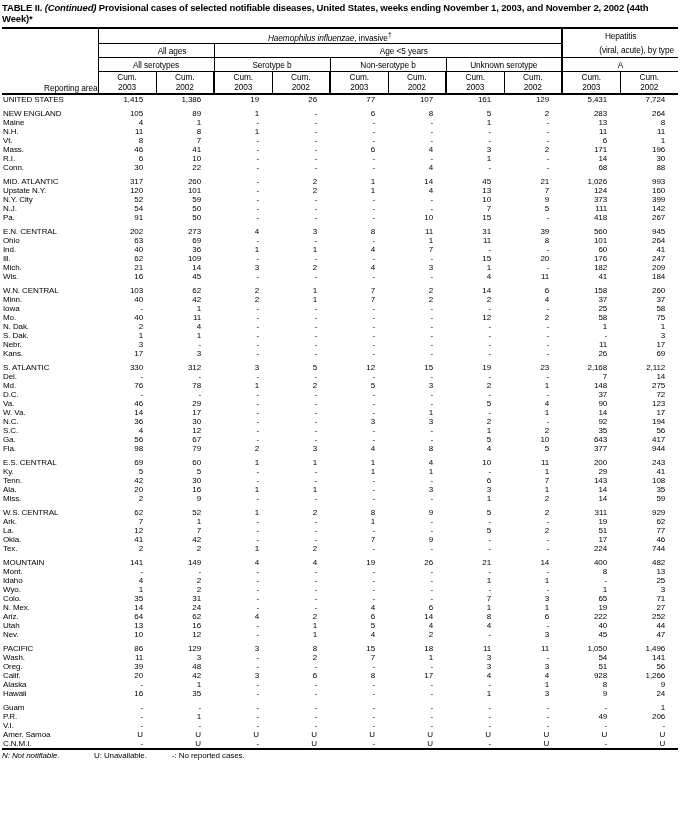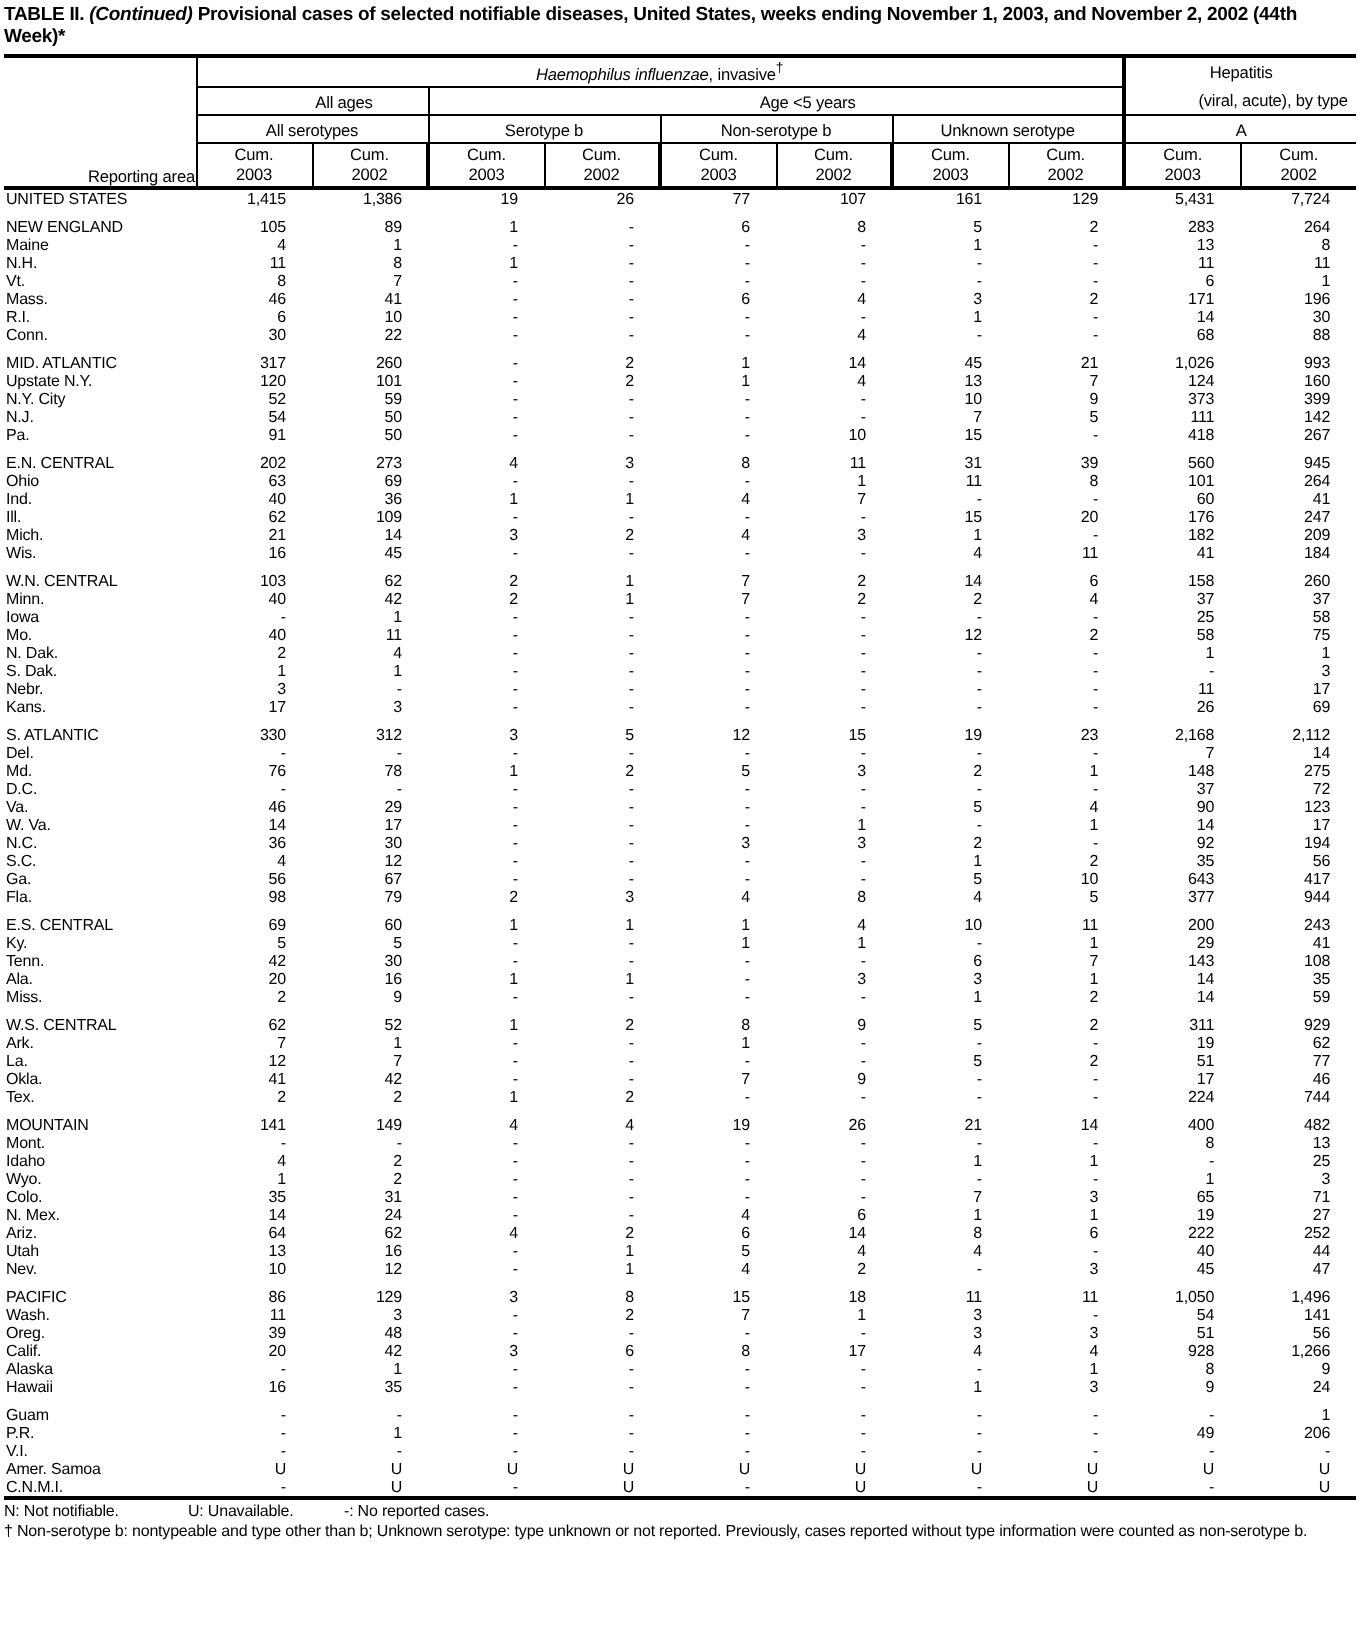--- a/index.html
+++ b/index.html
@@ -24,21 +24,21 @@
   th.bl1{border-left:1px solid #000;}
   th.bl2{border-left:2px solid #000;}
   tr.hr4 th{height:21px;border-bottom:2px solid #000;line-height:9.5px;vertical-align:middle;}
   
   td.area{font-size:8px;line-height:9px;text-align:left;white-space:nowrap;padding-left:1px;letter-spacing:-0.1px;}
   td.num{font-size:8px;line-height:9px;text-align:right;padding-right:13px;white-space:nowrap;letter-spacing:-0.1px;}
   tr.spacer td{height:5px;}
   
   .foot{font-size:8px;line-height:9.5px;letter-spacing:-0.1px;margin-top:1px;}
   .legend span{display:inline-block;}
-  .legend .l0{width:92px;}
+  .legend .l0{width:92px;font-style:italic;}
   .legend .l1{width:78px;}
   .fn{padding-left:8px;text-indent:-8px;}
 </style>
 </head>
 <body>
 
 <div class="page">
 
   <div class="title"><span>TABLE II.</span> <span class="cont">(Continued)</span> <span>Provisional cases of selected notifiable diseases, United States, weeks ending November 1, 2003, and November 2, 2002 (44th Week)*</span></div>
 
@@ -978,16 +978,15 @@
           <td class="num">-</td>
           <td class="num">U</td>
           <td class="num">-</td>
           <td class="num">U</td>
         </tr>
       </tbody>
   </table>
 
   <div class="foot">
     <div class="legend"><span class="l0">N: Not notifiable.</span><span class="l1">U: Unavailable.</span><span>-: No reported cases.</span></div>
-    <div class="fn">† Non-serotype b: nontypeable and type other than b; Unknown serotype: type unknown or not reported. Previously, cases reported without type information were counted as non-serotype b.</div>
   </div>
 
 </div>
 
 </body></html>

